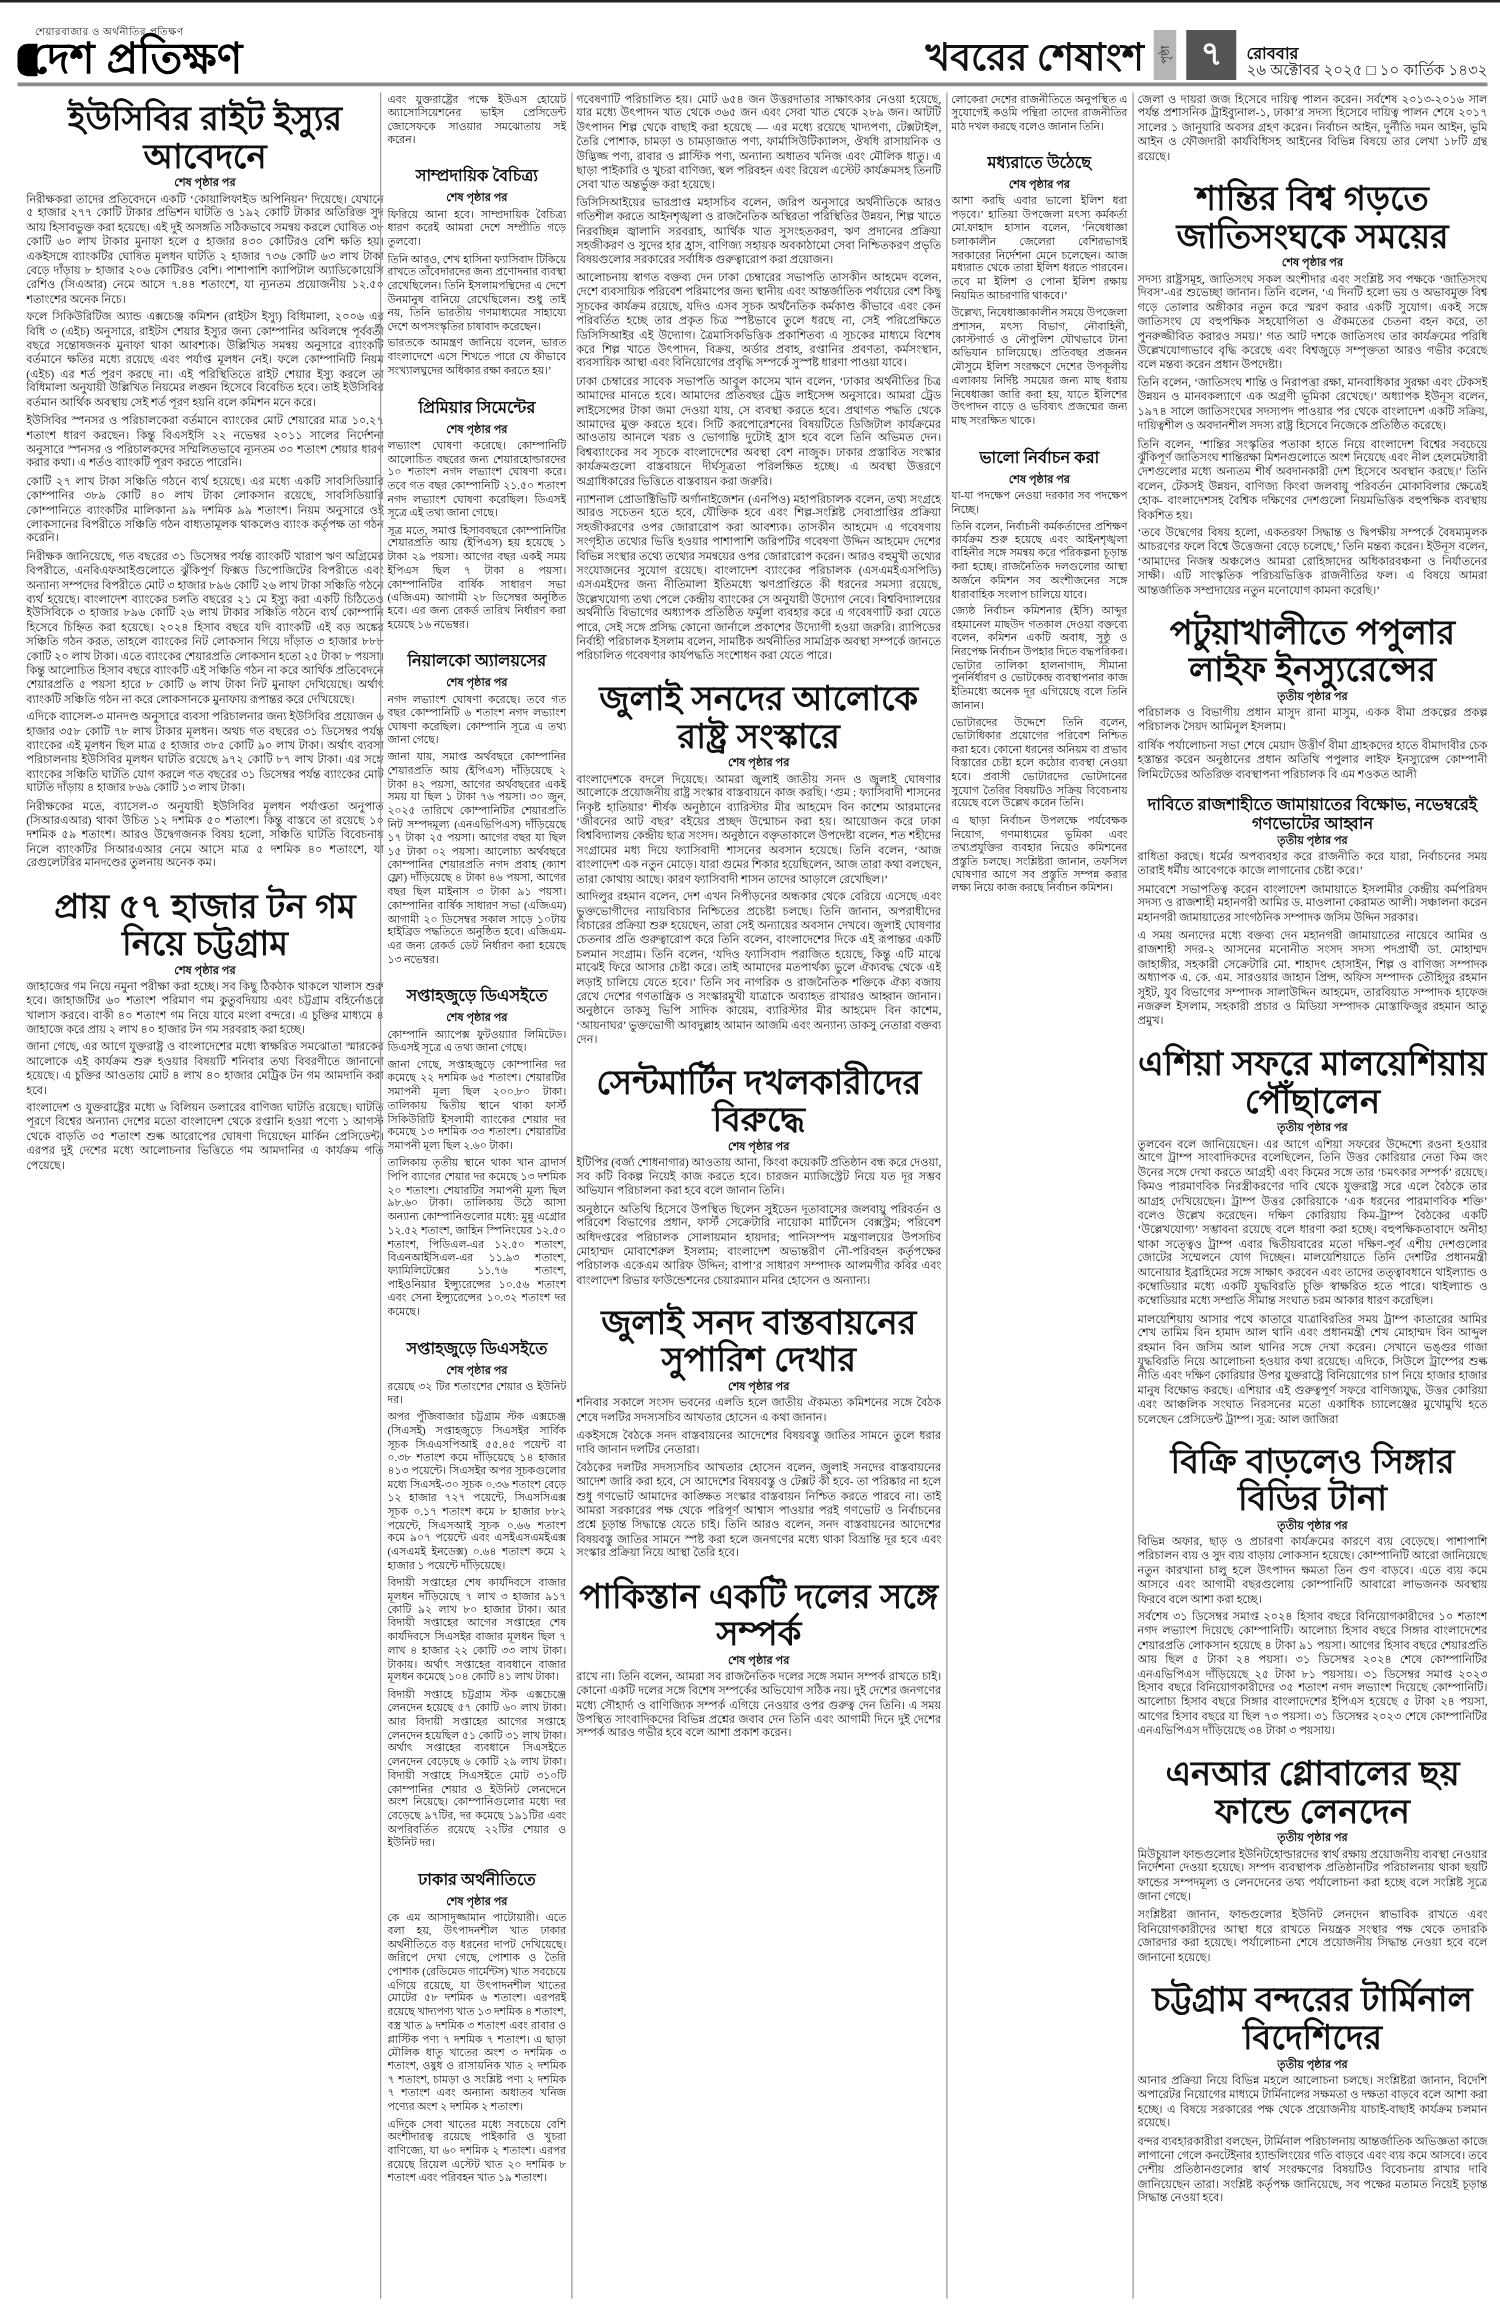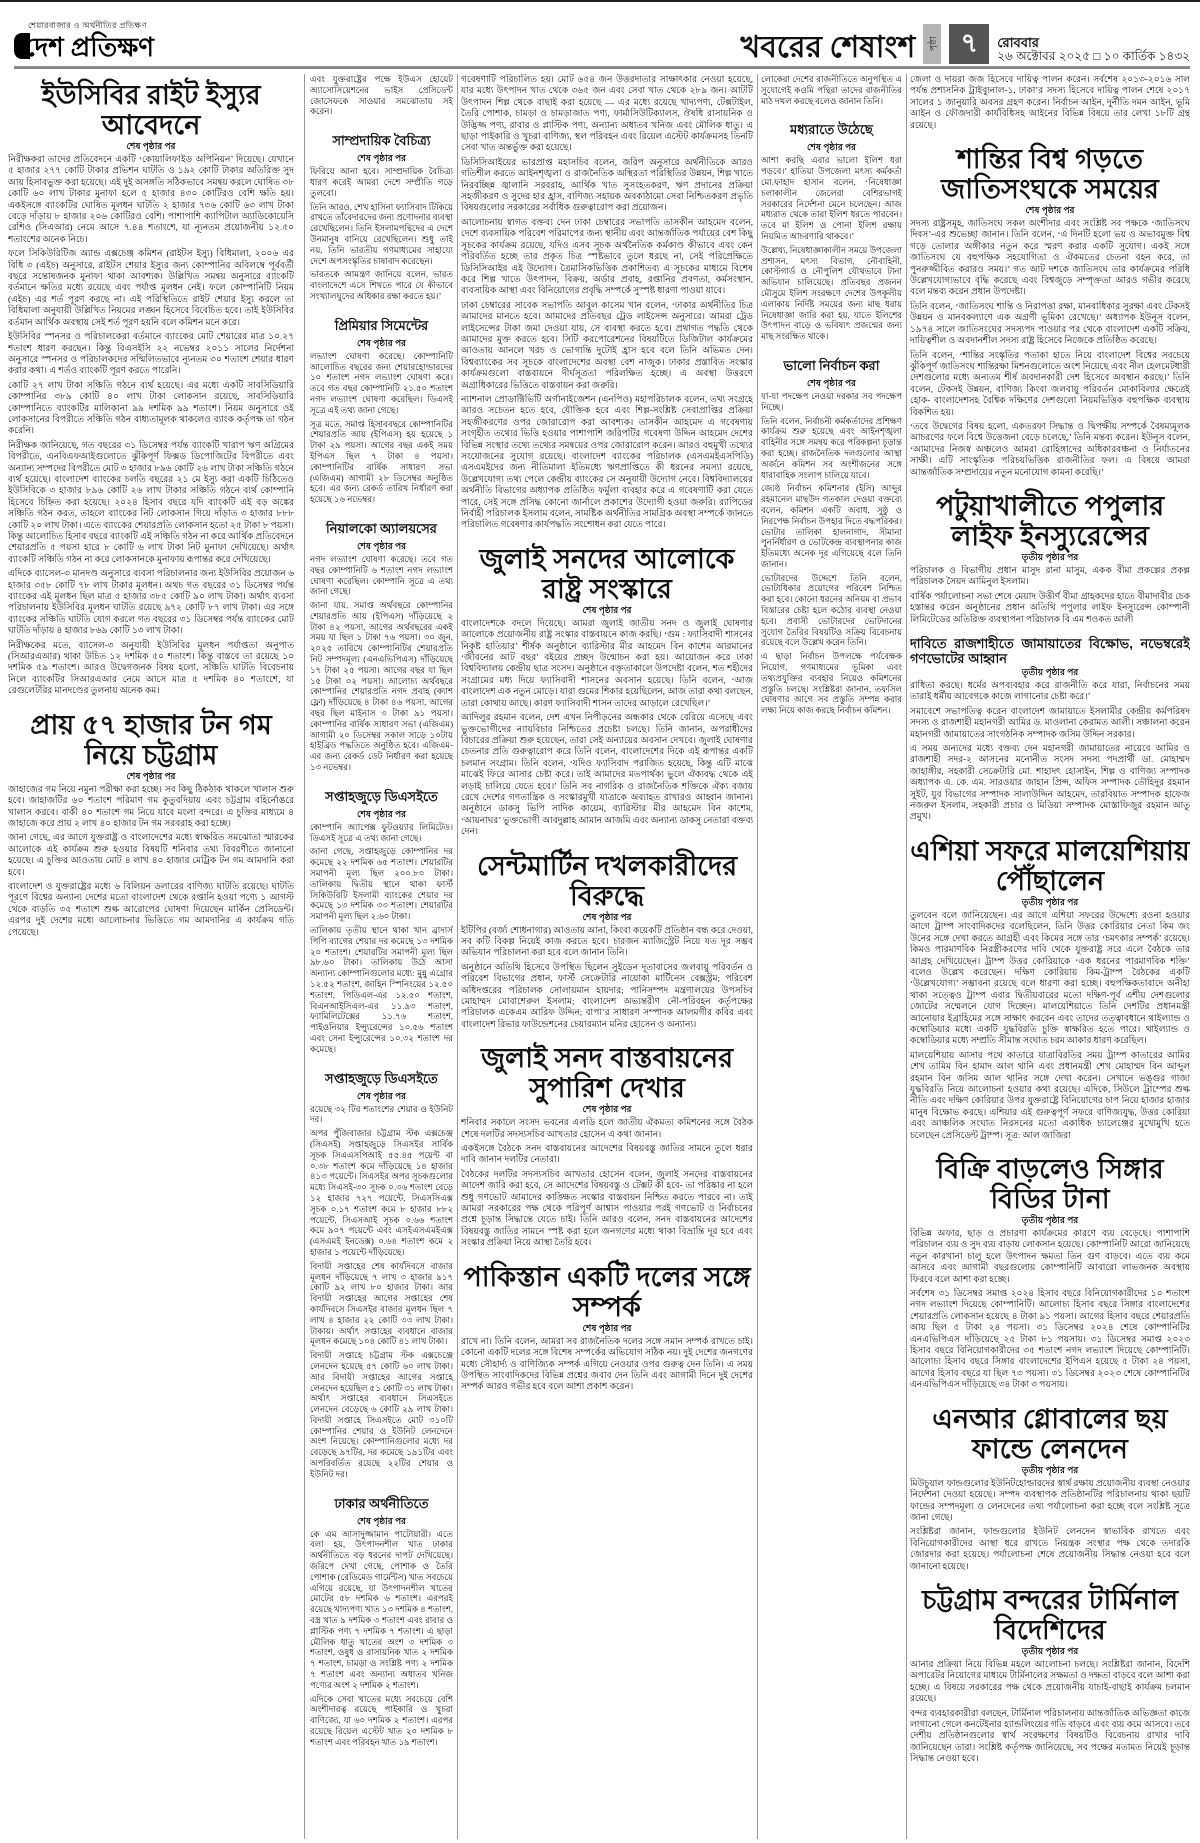--- a/index.html
+++ b/index.html
@@ -3,54 +3,54 @@
 <meta charset="utf-8">
 <style>
   html,body{margin:0;padding:0;background:#ffffff;}
   body{width:1200px;height:1843px;position:relative;overflow:hidden;
        font-family:"Liberation Serif","DejaVu Serif",serif;color:#111;}
   .page{position:absolute;inset:0;border-top:2px solid #222;padding-left:16px;}
   
   .header{position:absolute;left:14px;right:10px;top:6px;height:56px;}
   .masthead{position:absolute;left:0;bottom:2px;}
   .masthead .tag{font-size:8px;letter-spacing:.5px;color:#222;margin-left:14px;}
-  .masthead .logo{font-size:26px;font-weight:bold;line-height:30px;color:#000;
+  .masthead .logo{font-size:34px;font-weight:bold;line-height:30px;color:#000;
        font-family:"Liberation Sans","DejaVu Sans",sans-serif;}
   .logo-mark{display:inline-block;width:16px;height:26px;background:#000;
        border-radius:8px 0 0 8px;vertical-align:-3px;margin-right:-6px;}
   .hright{position:absolute;right:0;bottom:0;display:flex;align-items:flex-end;gap:8px;}
   .section-title{font-size:30px;font-weight:bold;line-height:30px;padding-bottom:2px;
        font-family:Liberation Serif, serif;}
   .pbox{width:18px;height:40px;background:#b5b5b5;color:#222;font-size:9px;
        display:flex;align-items:center;justify-content:center;
        writing-mode:vertical-rl;transform:rotate(180deg);}
   .nbox{width:40px;height:40px;background:#555;color:#fff;font-size:27px;font-weight:bold;
        display:flex;align-items:center;justify-content:center;
        font-family:"Liberation Sans","DejaVu Sans",sans-serif;}
   .dateblock{font-family:"Liberation Sans","DejaVu Sans",sans-serif;padding-bottom:1px;}
   .dateblock .day{font-size:13px;font-weight:bold;line-height:14px;}
   .dateblock .dt{font-size:12px;line-height:13px;color:#222;}
   .hrule{position:absolute;left:14px;right:10px;top:64px;height:3px;background:#8a8a8a;}
   
   .region{position:absolute;top:72px;height:1765px;overflow:hidden;text-align:justify;}
-  #region-a{left:8px;width:286px;}
+  #region-a{left:21px;width:286px;}
   #region-b{left:310px;width:143px;}
   #region-c{left:461px;width:292px;}
   #region-d{left:761px;width:141px;}
   #region-e{left:910px;width:280px;}
   .vrule{position:absolute;top:72px;height:1765px;width:1px;background:#9a9a9a;}
   .story{margin-bottom:7px;}
   .story p{margin:0 0 3px 0;font-size:9px;line-height:11.4px;text-align:justify;
        word-break:break-word;}
   .col .story p{font-size:8.6px;line-height:10.8px;}
   .h-wide{font-size:27px;line-height:30px;font-weight:bold;text-align:center;
        font-family:"Liberation Sans","DejaVu Sans",sans-serif;padding:6px 0 0 0;}
   .h-col{font-size:13px;line-height:23px;font-weight:bold;text-align:center;
        font-family:Liberation Serif, serif;padding:5px 0 0 0;}
-  .h-inline{font-size:13px;line-height:15px;font-weight:bold;
+  .h-inline{font-size:13px;line-height:15px;font-weight:bold;text-align:center;
        font-family:"Liberation Sans","DejaVu Sans",sans-serif;padding:4px 0 0 0;}
   .continued{font-size:9px;font-weight:bold;text-align:center;line-height:12px;
        margin-bottom:2px;}
 </style>
 </head>
 <body>
 
 <div class="page">
 
   <div class="header">

